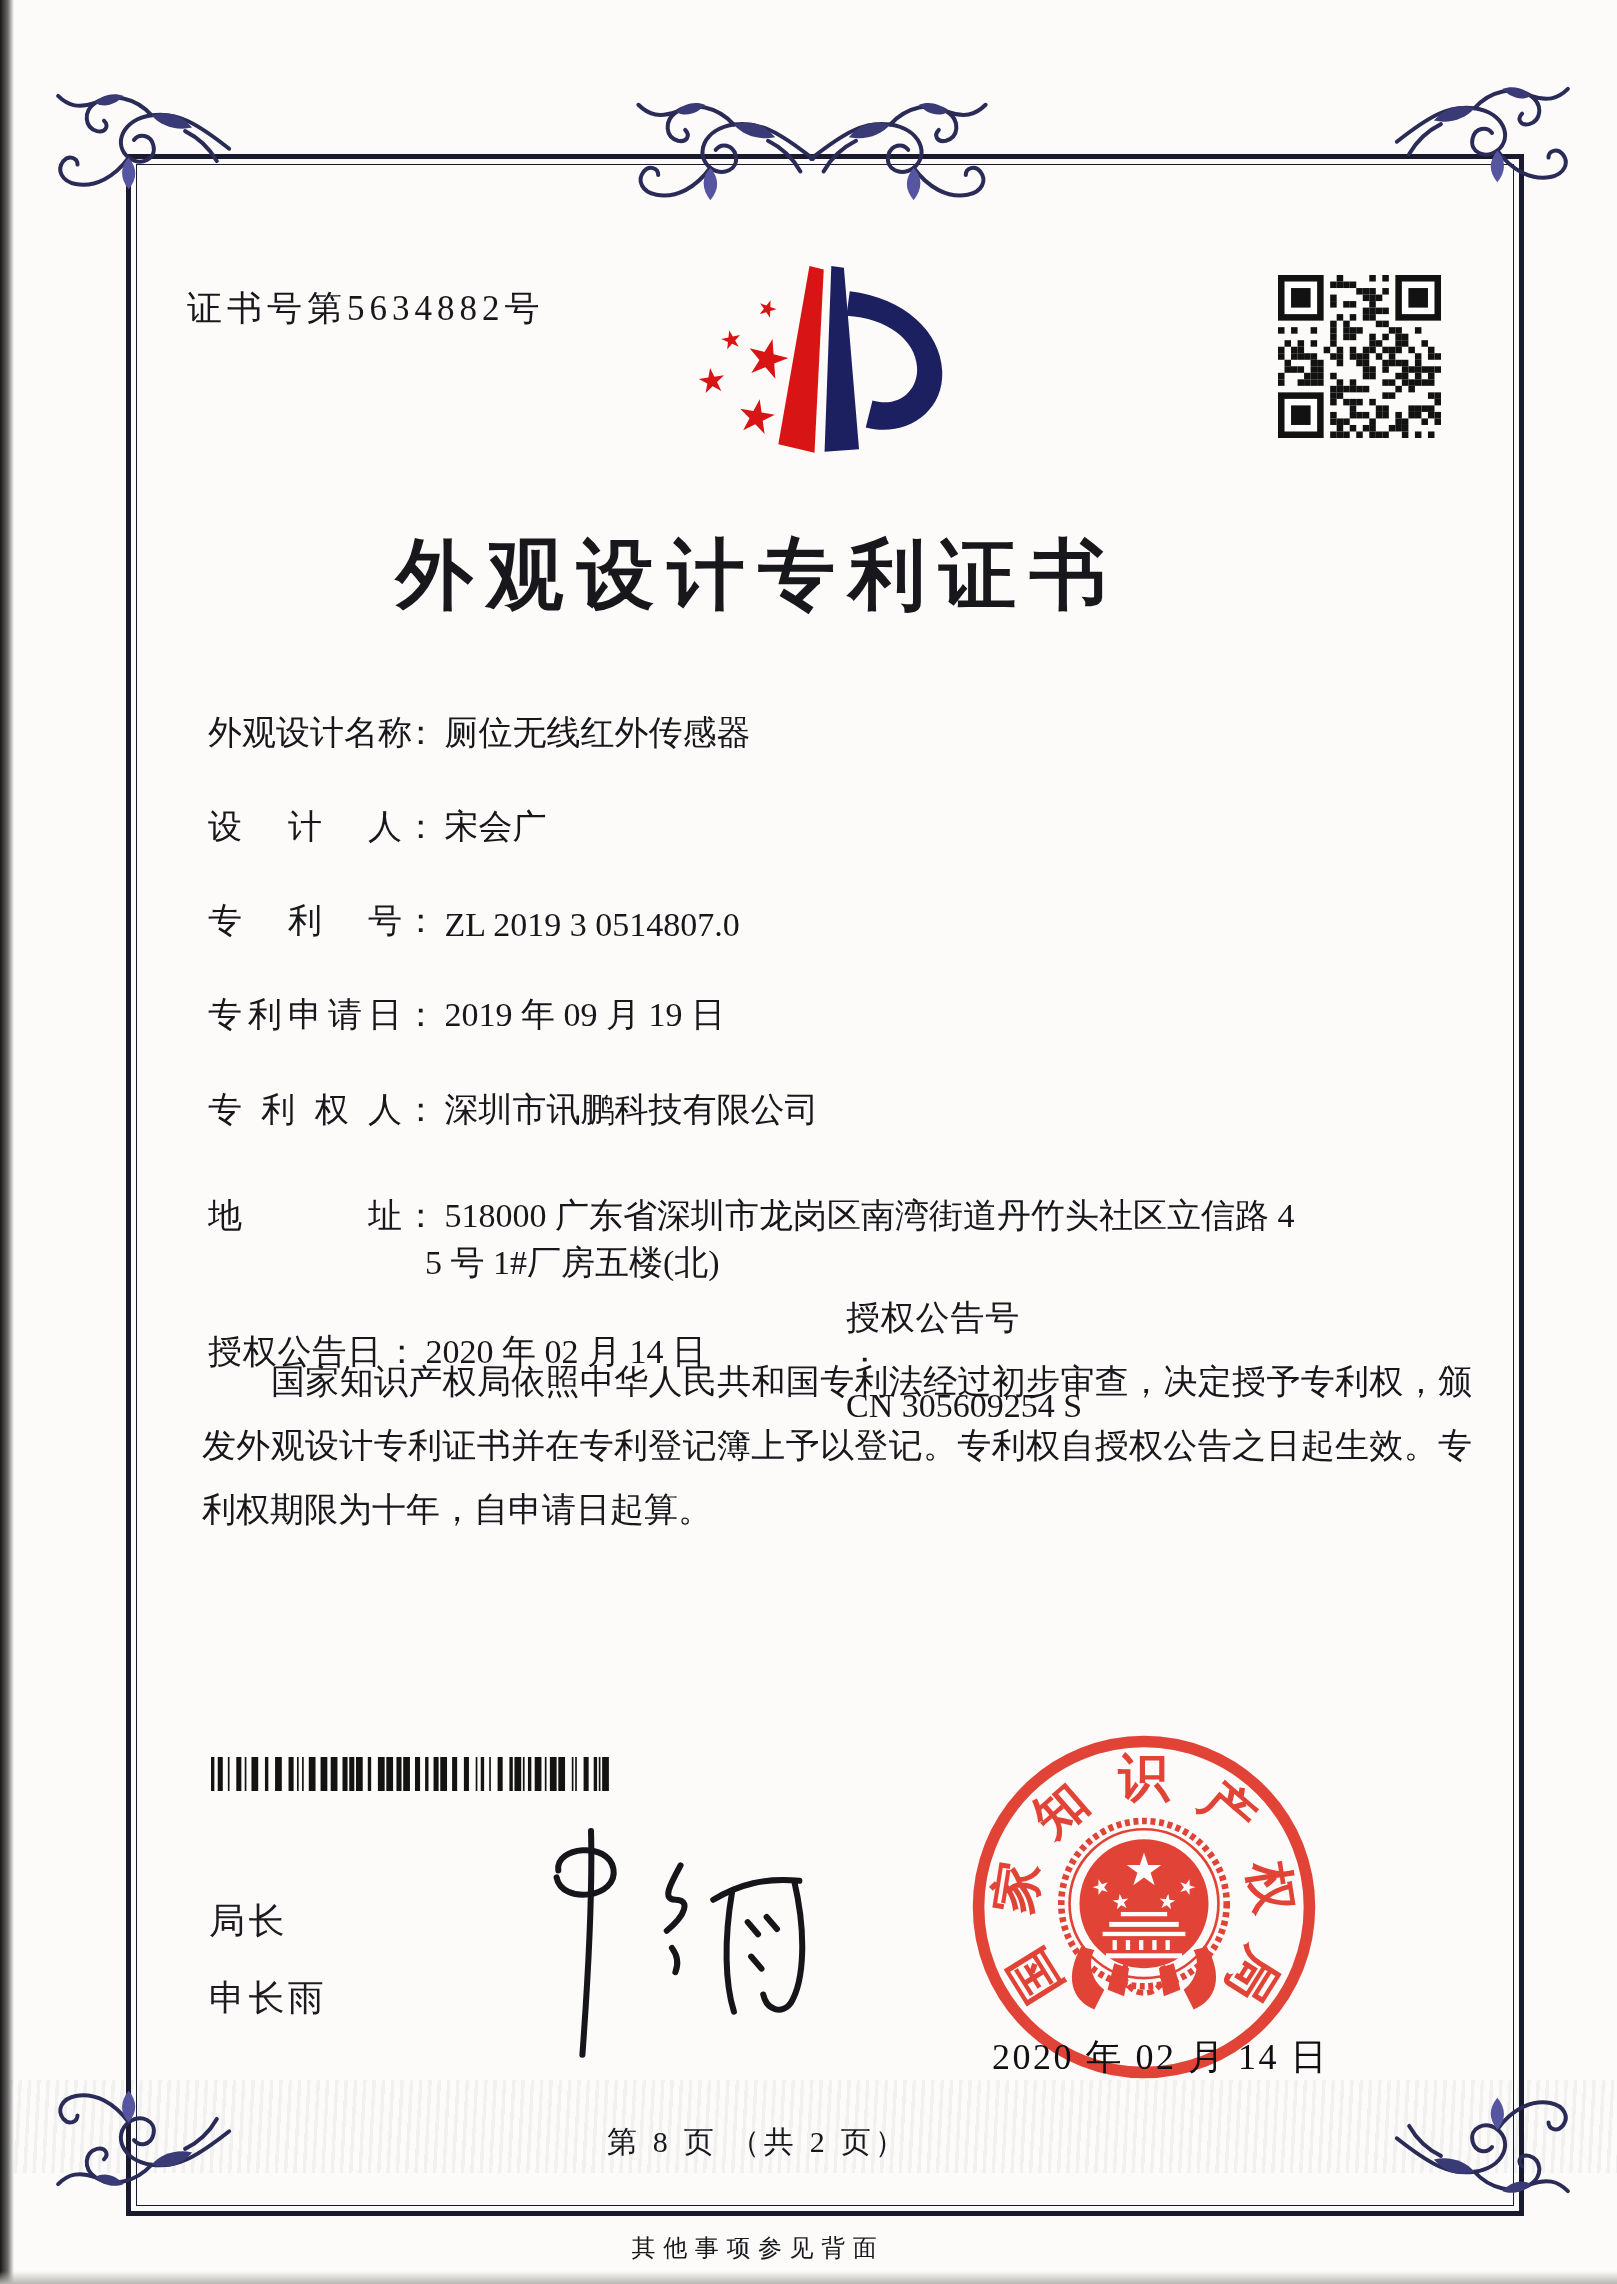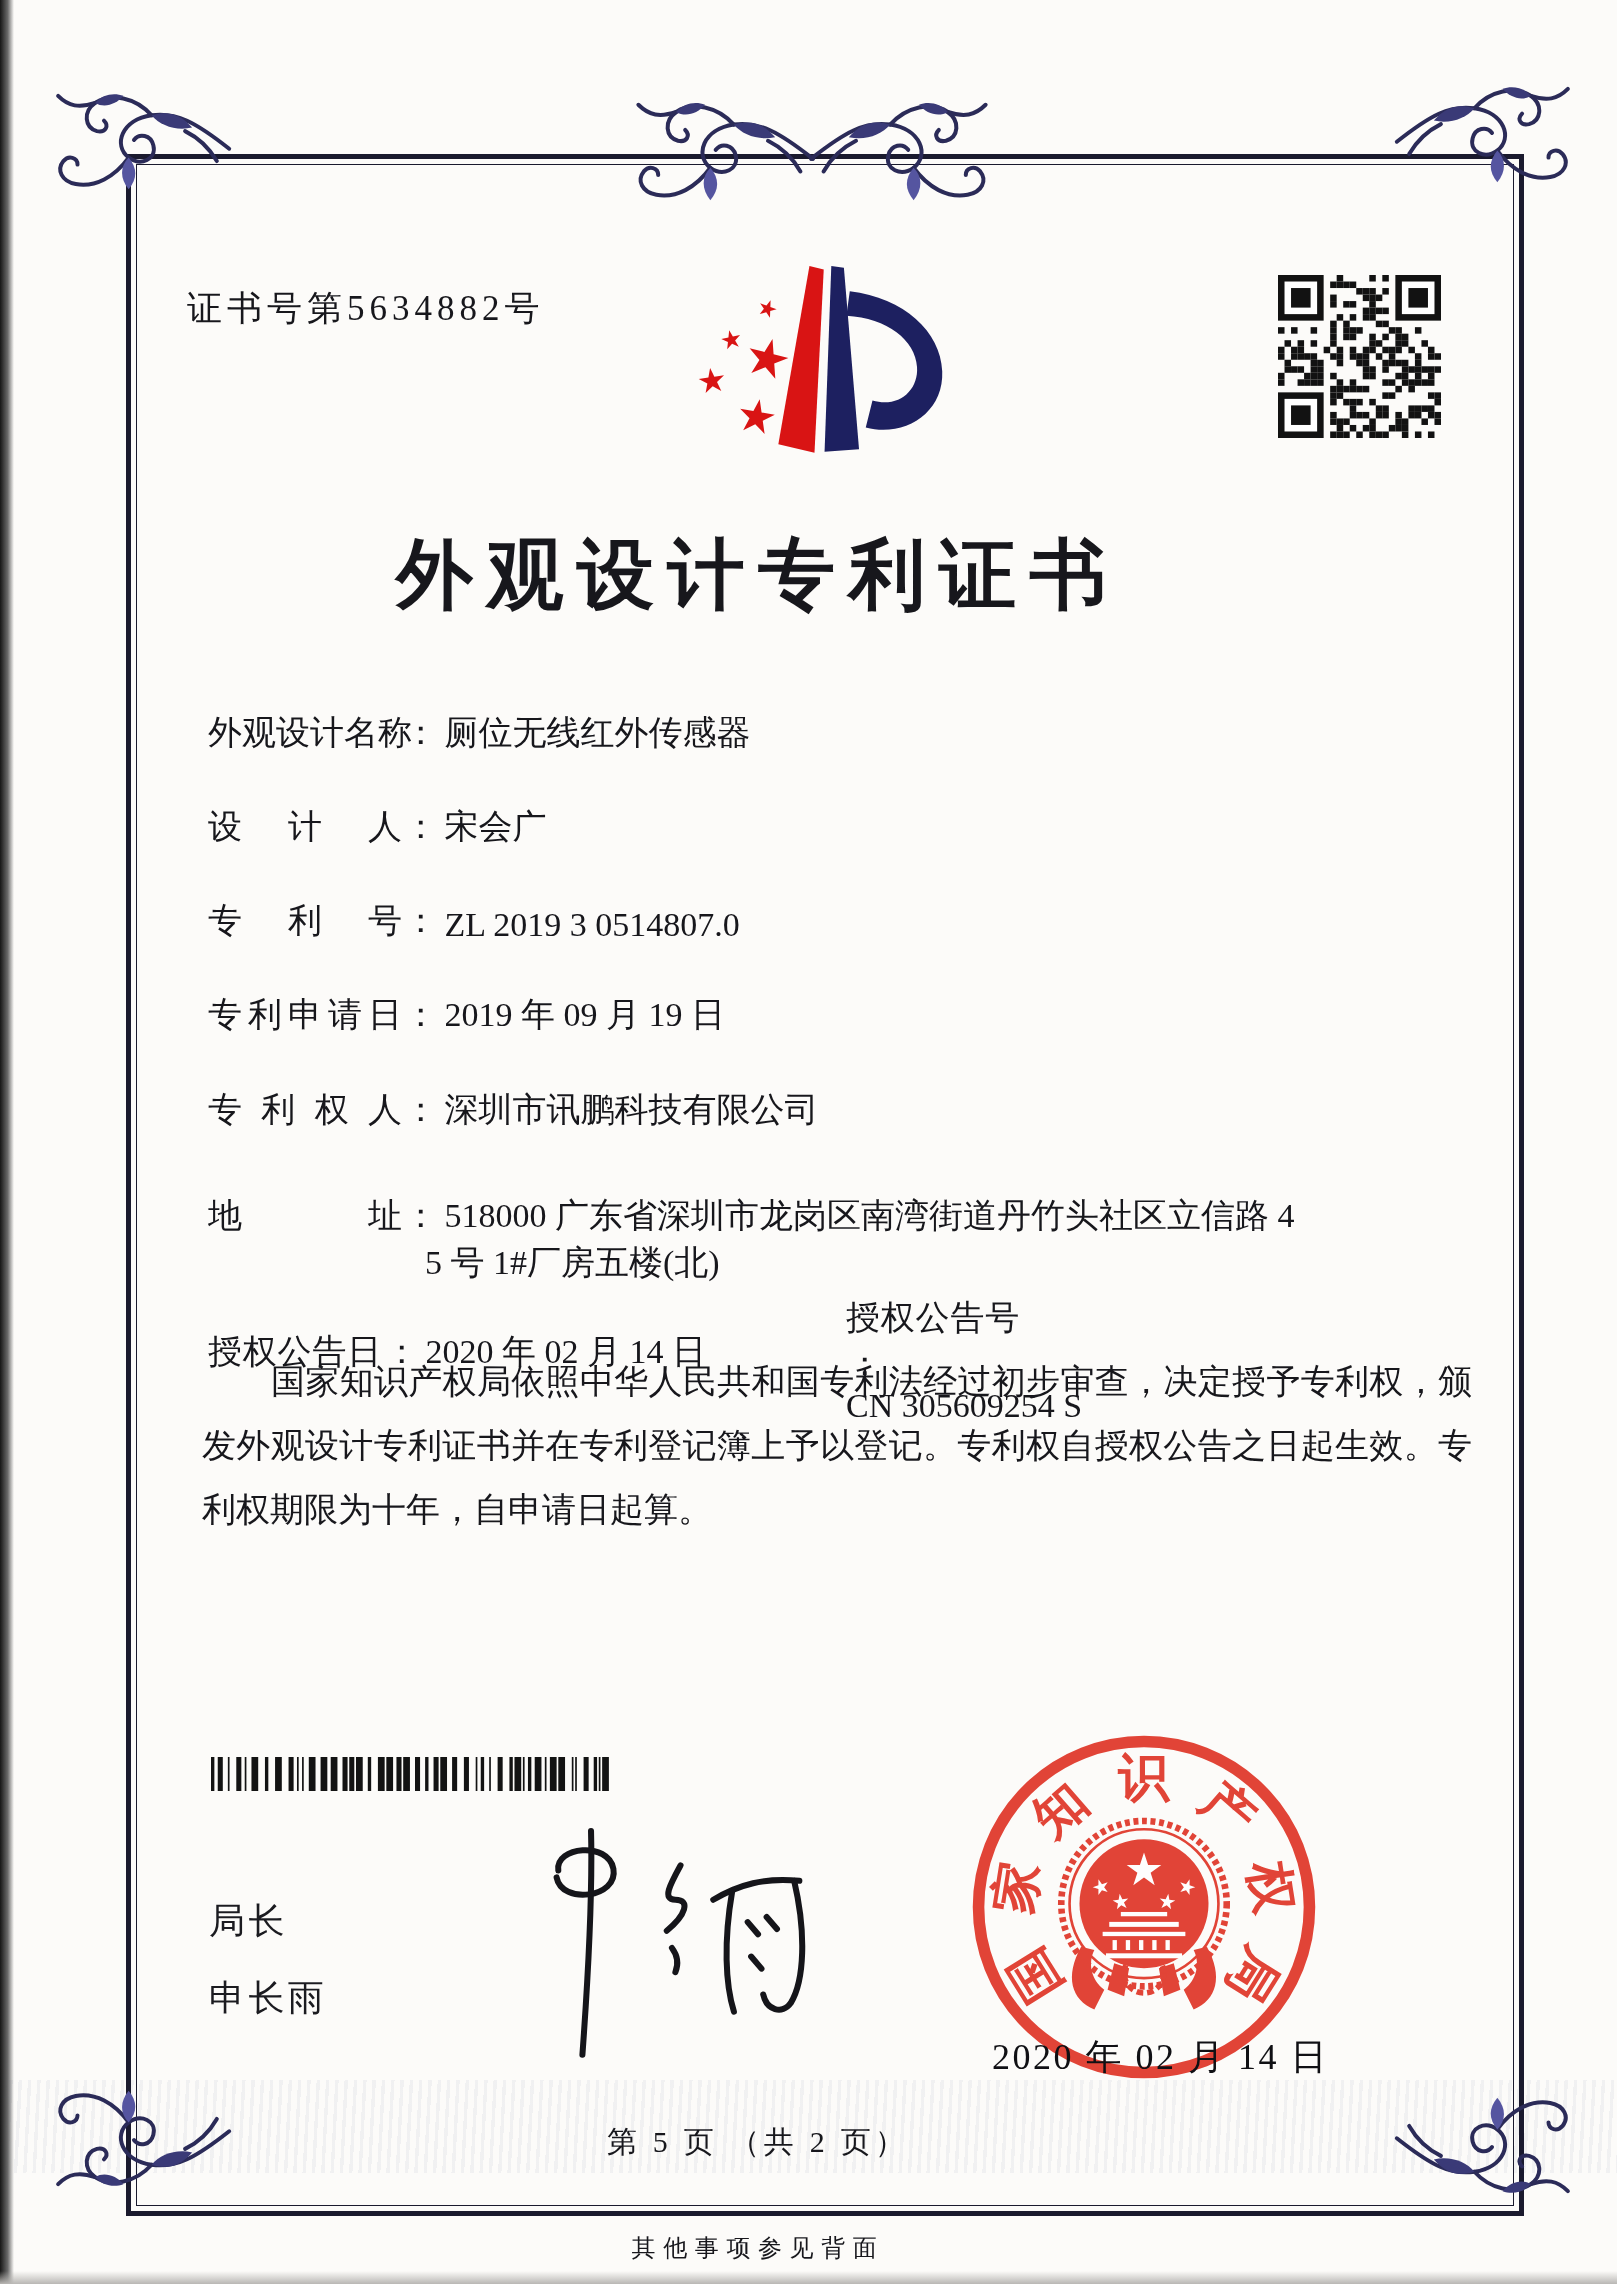--- a/index.html
+++ b/index.html
@@ -478,17 +478,17 @@
       <text transform="translate(-50.9,-59.1) rotate(-41)" dominant-baseline="central">知</text>
       <text transform="translate(0,-78) rotate(0)" dominant-baseline="central">识</text>
       <text transform="translate(50.9,-59.1) rotate(41)" dominant-baseline="central">产</text>
       <text transform="translate(77.1,-11.8) rotate(81)" dominant-baseline="central">权</text>
       <text transform="translate(66.1,41.3) rotate(122)" dominant-baseline="central">局</text>
     </g>
   </svg>
 
   <div class="sealdate">2020 年 02 月 14 日</div>
 
-  <div class="pageno">第 5 页 （共 2 页）</div>
+  <div class="pageno">第 8 页 （共 2 页）</div>
   <div class="backnote">其他事项参见背面</div>
 
 </div>
 
 
 </body></html>

